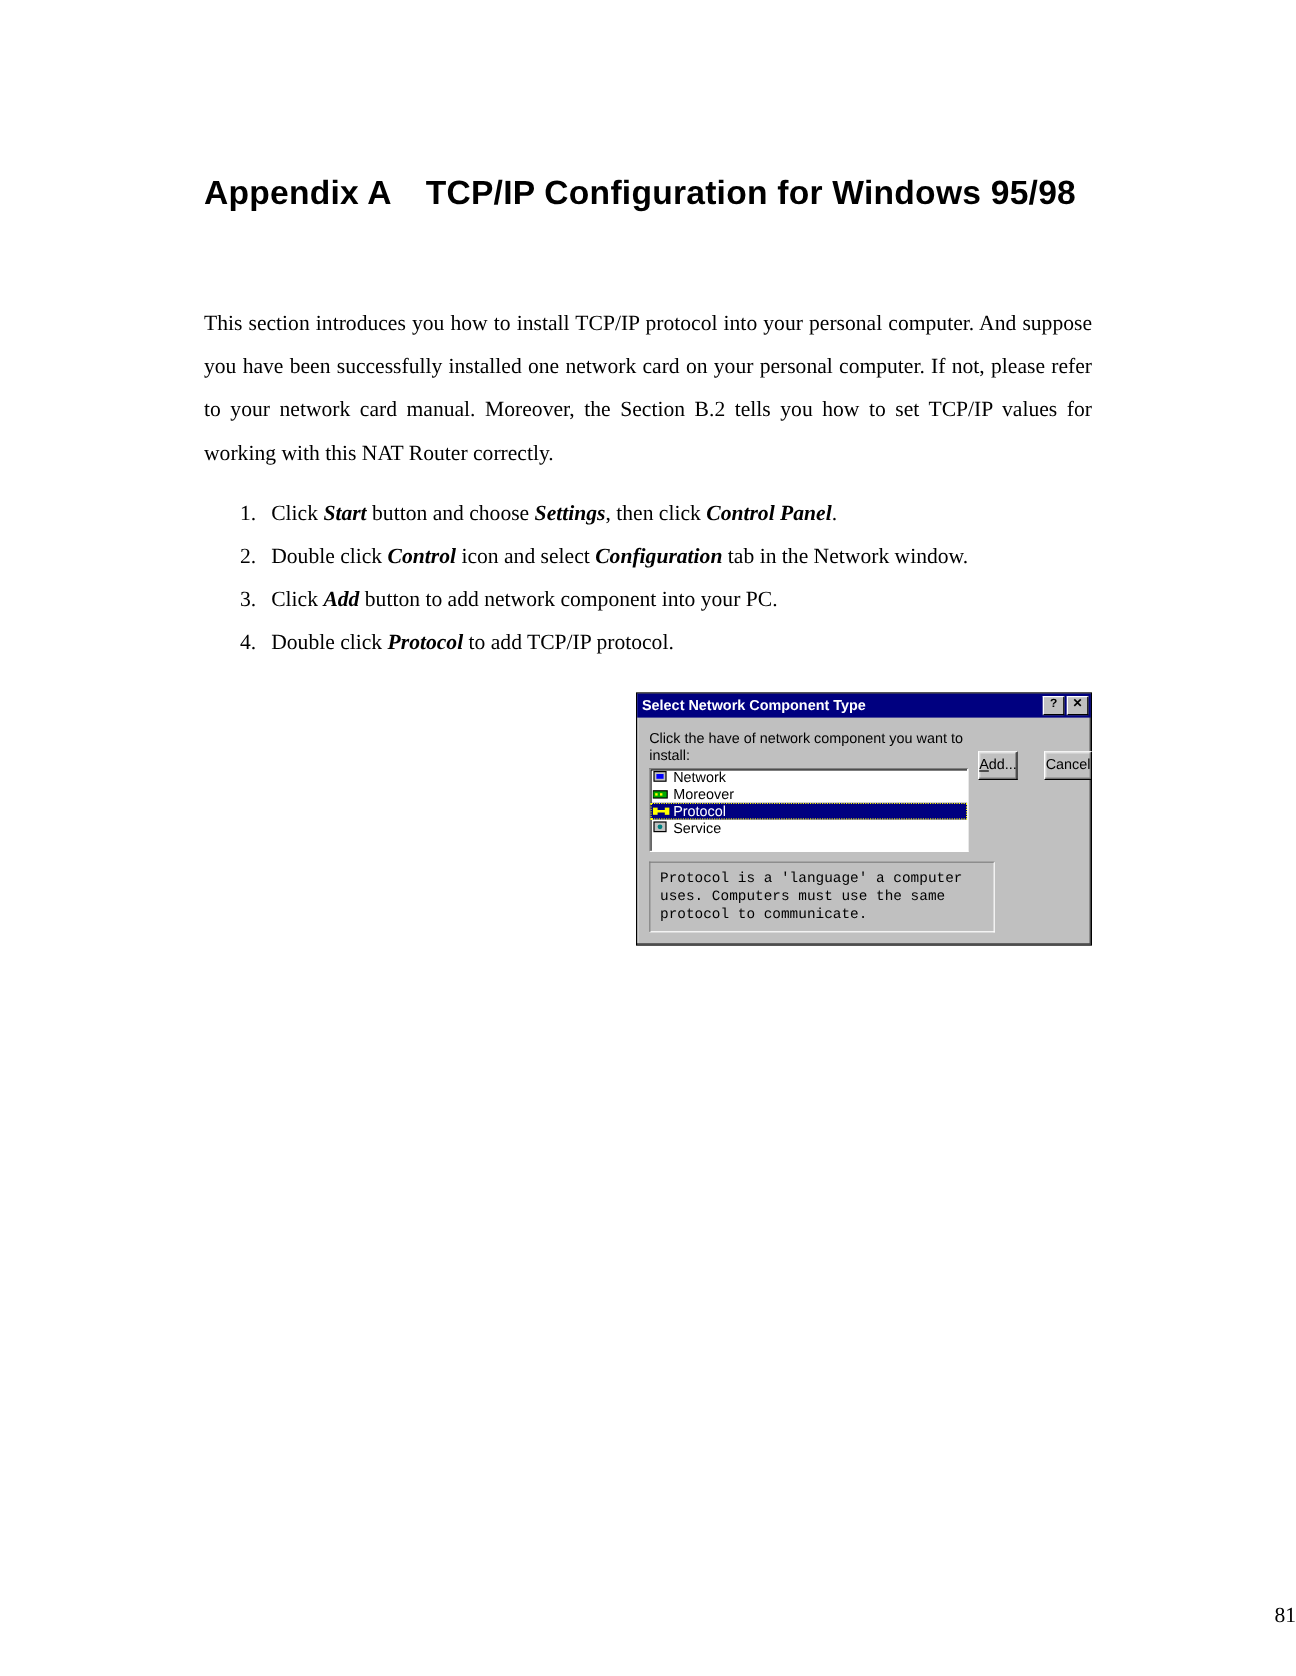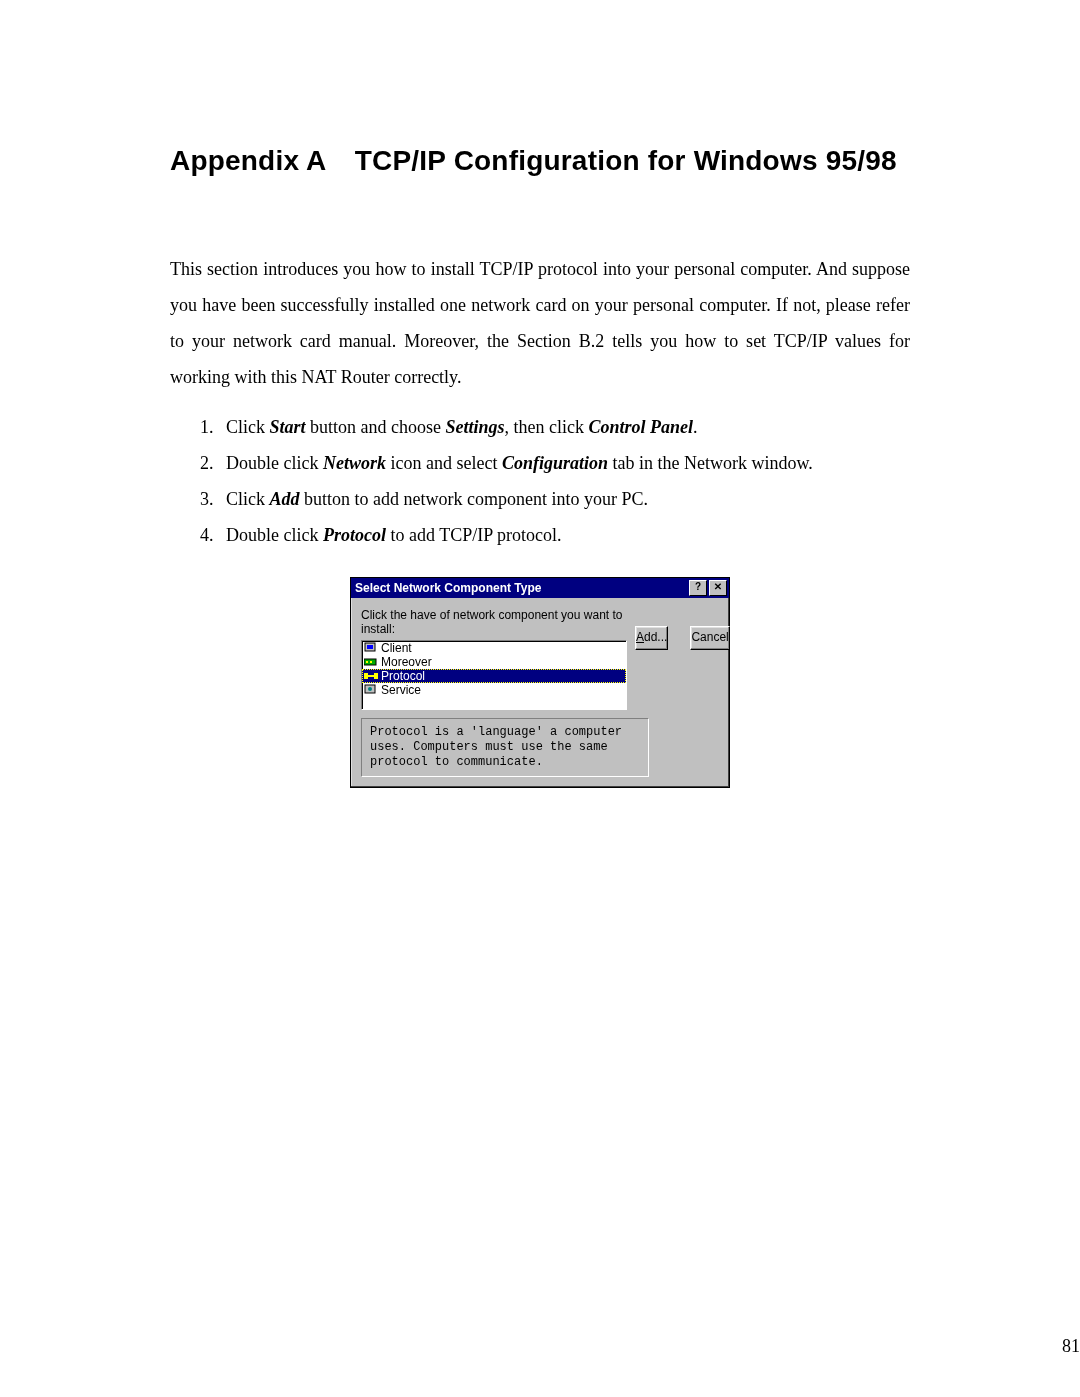--- a/index.html
+++ b/index.html
@@ -43,21 +43,21 @@
   ol.steps li {
     padding-left: 8px;
     margin: 0;
     line-height: 2.0;
   }
   .bi { font-weight: bold; font-style: italic; }
 
   
   .dialog-wrap {
     display: flex;
-    justify-content: center;
+    justify-content: flex-end;
   }
   .dialog {
     width: 378px;
     background: #c0c0c0;
     border: 1px solid #000;
     box-shadow: inset -1px -1px 0 #404040, inset 1px 1px 0 #dfdfdf;
     font-family: "MS Sans Serif", Tahoma, Arial, sans-serif;
     font-size: 12px;
   }
   .titlebar {
@@ -169,21 +169,21 @@
   <h1 class="appendix">Appendix A TCP/IP Configuration for Windows 95/98</h1>
 
   <p class="intro">This section introduces you how to install TCP/IP protocol into your personal computer. And suppose you have been successfully installed one network card on your personal computer. If not, please refer to your network card manual. Moreover, the Section B.2 tells you how to set TCP/IP values for working with this NAT Router correctly.</p>
 
 
   <ol class="steps">
     <li>
       <span>Click </span><span class="bi">Start</span><span> button and choose </span><span class="bi">Settings</span><span>, then click </span><span class="bi">Control Panel</span><span>.</span>
     </li>
     <li>
-      <span>Double click </span><span class="bi">Network</span><span> icon and select </span><span class="bi">Configuration</span><span> tab in the Network window.</span>
+      <span>Double click </span><span class="bi">Control</span><span> icon and select </span><span class="bi">Configuration</span><span> tab in the Network window.</span>
     </li>
     <li>
       <span>Click </span><span class="bi">Add</span><span> button to add network component into your PC.</span>
     </li>
     <li>
       <span>Double click </span><span class="bi">Protocol</span><span> to add TCP/IP protocol.</span>
     </li>
   </ol>
 
   <div class="dialog-wrap">
@@ -197,21 +197,21 @@
         <div class="dlg-left">
           <div class="dlg-prompt">Click the have of network component you want to install:</div>
           <div class="listbox">
             <div class="list-item">
               <span class="li-icon">
                 <svg width="14" height="12">
                     <rect x="1" y="1" width="10" height="8" fill="#c0c0c0" stroke="#000"></rect>
                     <rect x="3" y="3" width="6" height="4" fill="#00f"></rect>
                   </svg>
               </span>
-              <span>Client</span>
+              <span>Network</span>
             </div>
             <div class="list-item">
               <span class="li-icon">
                 <svg width="14" height="12">
                     <rect x="0" y="3" width="12" height="6" fill="#0a0" stroke="#000"></rect>
                     <rect x="2" y="5" width="2" height="2" fill="#ff0"></rect>
                     <rect x="6" y="5" width="2" height="2" fill="#ff0"></rect>
                   </svg>
               </span>
               <span>Moreover</span>

